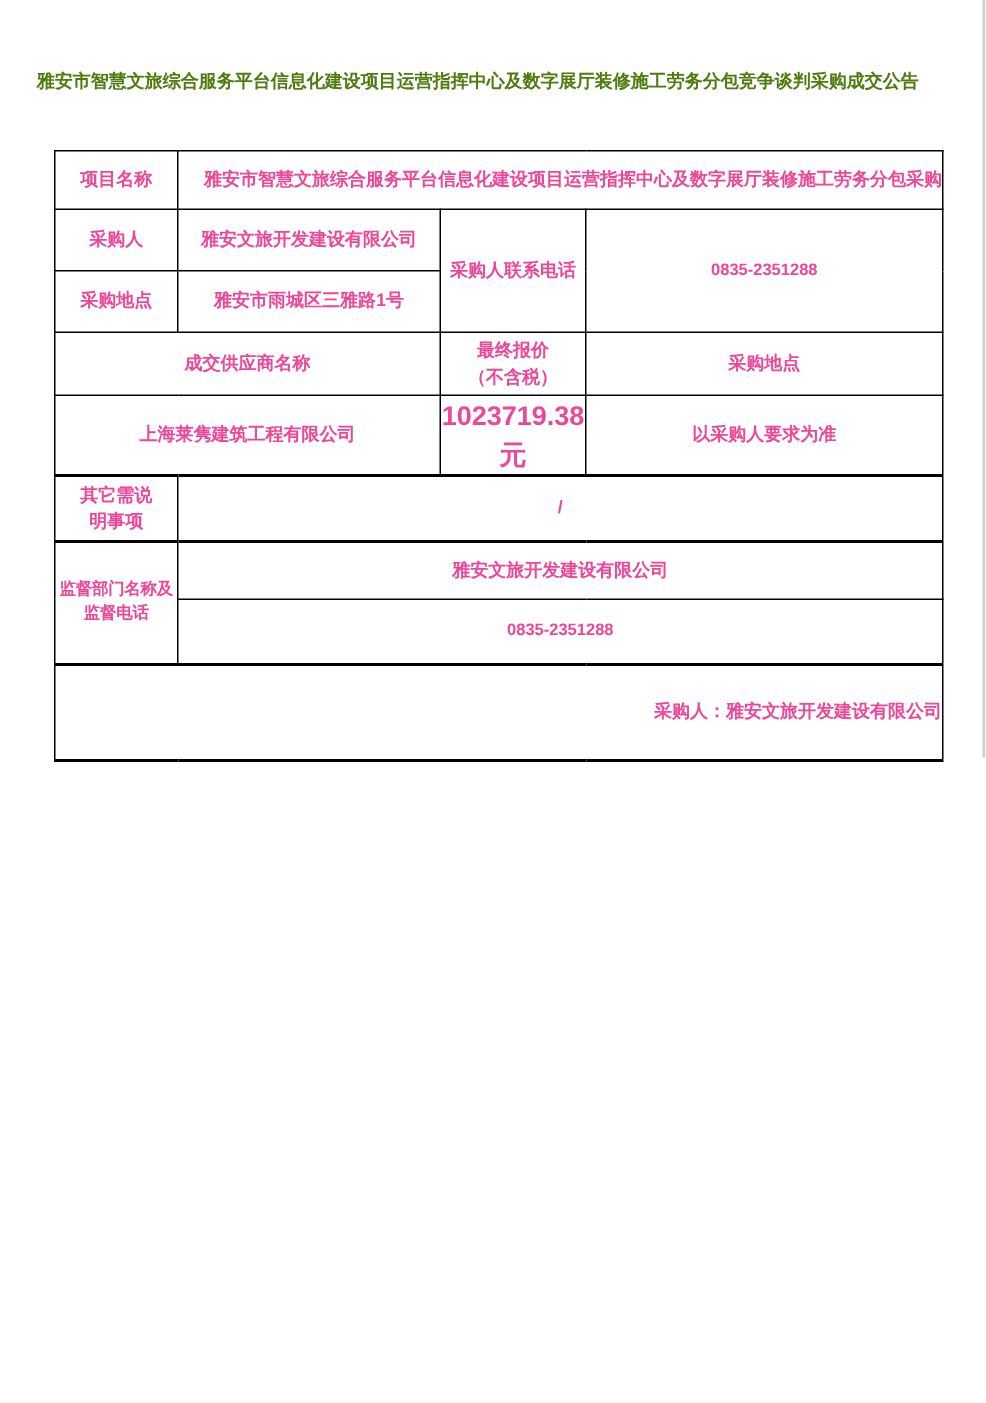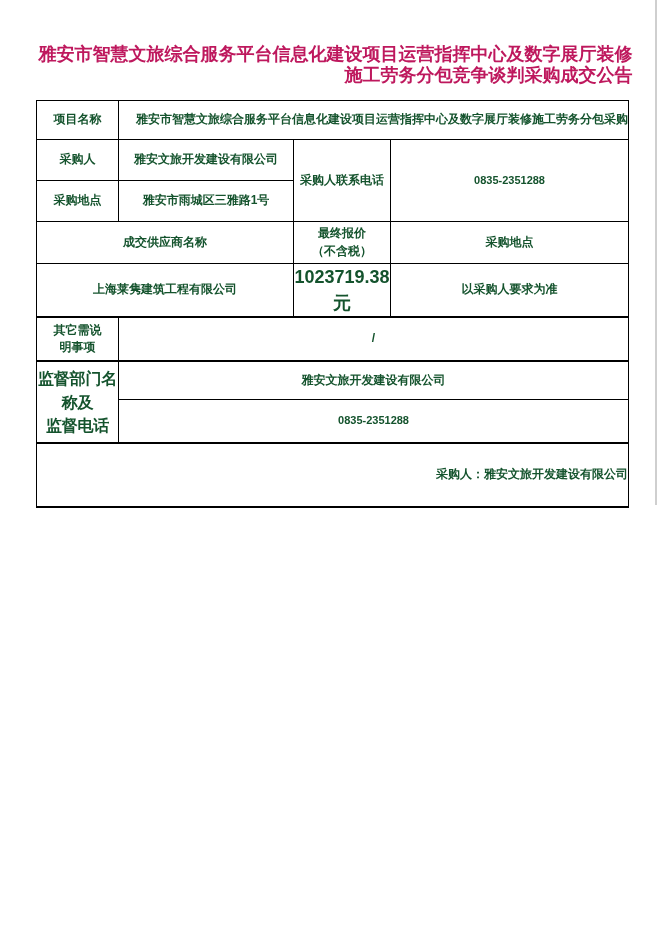--- a/index.html
+++ b/index.html
@@ -26,50 +26,50 @@
     height: 505px;
     background: #cfcfcf;
   }
   .title {
     position: absolute;
     top: 44px;
     left: 50%;
     transform: translateX(-50%);
     width: 608px;
     margin: 0;
-    text-align: right;
-    font-size: 18px;
+    text-align: left;
+    font-size: 12px;
     line-height: 21px;
     font-weight: bold;
-    color: #be185d;
+    color: #4d7c0f;
   }
   table.doc-table {
     position: absolute;
     left: 36px;
     top: 100px;
     width: 592px;
     border-collapse: collapse;
     table-layout: fixed;
     font-size: 12px;
     font-weight: bold;
-    color: #14532d;
+    color: #ec4899;
   }
   .doc-table td {
     border: 1px solid #000000;
     text-align: center;
     vertical-align: middle;
     padding: 0;
     overflow: hidden;
     line-height: 1.45;
   }
   tr.t2 > td { border-top: 2px solid #000000; }
   tr.b2 > td { border-bottom: 2px solid #000000; padding-left: 14px; }
   td.left { text-align: right; padding-left: 4px; }
   td.pre { white-space: pre-line; }
-  td.fit7 { font-size: 16px; letter-spacing: -0.2px; }
+  td.fit7 { font-size: 11px; letter-spacing: -0.2px; }
   td.num { font-size: 11px; }
   td.num-serif { font-family: Liberation Sans, sans-serif; font-size: 18px; }
 </style>
 </head>
 <body>
 
 <div class="page">
 
   <h1 class="title">雅安市智慧文旅综合服务平台信息化建设项目运营指挥中心及数字展厅装修施工劳务分包竞争谈判采购成交公告</h1>
 

